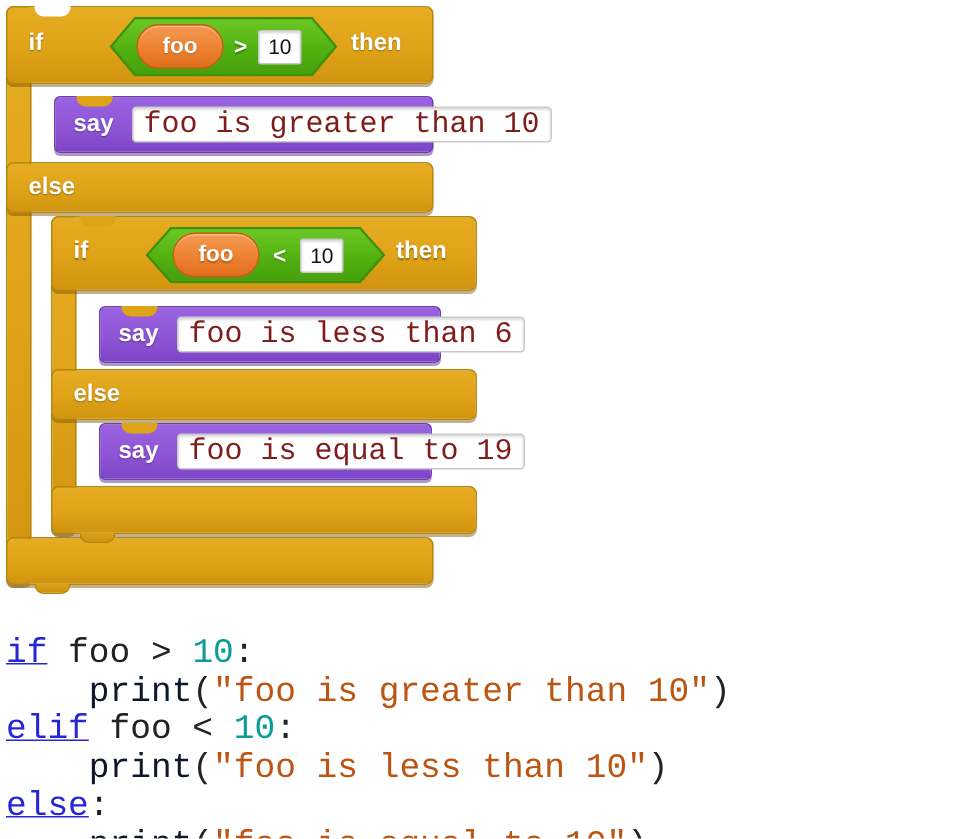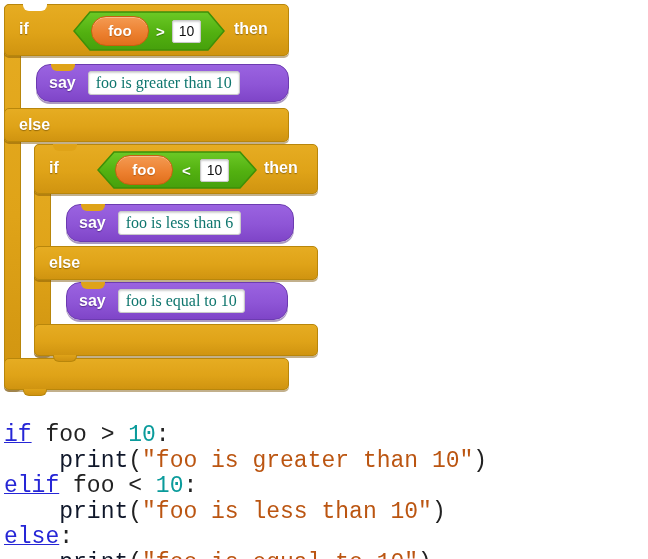--- a/index.html
+++ b/index.html
@@ -16,21 +16,21 @@
   
   .ctrl {                       
     background: linear-gradient(180deg, #e6ac22 0%, #dfa318 55%, #d09410 100%);
     border: 1px solid #b8860b;
     border-radius: 5px;
     box-shadow: 0 2px 0 rgba(120,80,0,.45);
   }
   .say-blk {
     background: linear-gradient(180deg, #9a63e0 0%, #8e55d6 55%, #7f45c8 100%);
     border: 1px solid #6c3bb0;
-    border-radius: 14px;
+    border-radius: 4px;
     box-shadow: 0 2px 0 rgba(70,30,120,.45);
   }
   .varoval {
     background: linear-gradient(180deg, #f49a52 0%, #ec7f2e 60%, #df6f1c 100%);
     border: 1px solid #c85f10;
     border-radius: 999px;
     box-shadow: inset 0 1px 0 rgba(255,255,255,.35);
   }
   .whitefield {
     background: #ffffff;
@@ -50,21 +50,21 @@
   .kw-say { text-shadow: 0 1px 1px rgba(50,20,90,.55); }
   .oval-lbl {
     color:#fff; font-weight:bold; font-size:15px;
     text-shadow: 0 1px 1px rgba(150,70,0,.6);
   }
   .op-lbl {
     color:#fff; font-weight:bold; font-size:15px;
     text-shadow: 0 1px 1px rgba(40,90,0,.6);
   }
   .field-txt {
-    color:#0f766e; font-size:16px; font-family:Liberation Serif, serif;
+    color:#7f1d1d; font-size:20px; font-family:Liberation Mono, monospace;
     white-space:nowrap;
   }
   .field-num { font-size:14px; color:#111; }
 
   
   .abs { position:absolute; }
   
   #outer-spine { left:4px; top:4px; width:17px; height:386px; }
 
   
@@ -226,21 +226,21 @@
 
     <div class="abs ctrl" id="inner-else">
       <span class="abs kw" style="left:14px; top:7px;">else</span>
     </div>
 
     <div class="abs say-blk" id="say3">
       <div class="notch-top" style="left:14px; background:#dfa318;"></div>
       <div class="say-inner">
         <span class="kw kw-say">say</span>
         <div class="whitefield say-field">
-          <span class="field-txt">foo is equal to 10</span>
+          <span class="field-txt">foo is equal to 19</span>
         </div>
       </div>
     </div>
 
     <div class="abs ctrl" id="inner-foot">
       <div class="notch-bot"></div>
     </div>
   </div>
 
   <pre id="code"><span class="k-kw">if</span><span class="k-pl"> foo </span><span class="k-pl">&gt;</span><span class="k-pl"> </span><span class="k-num">10</span><span class="k-pl">:</span>

